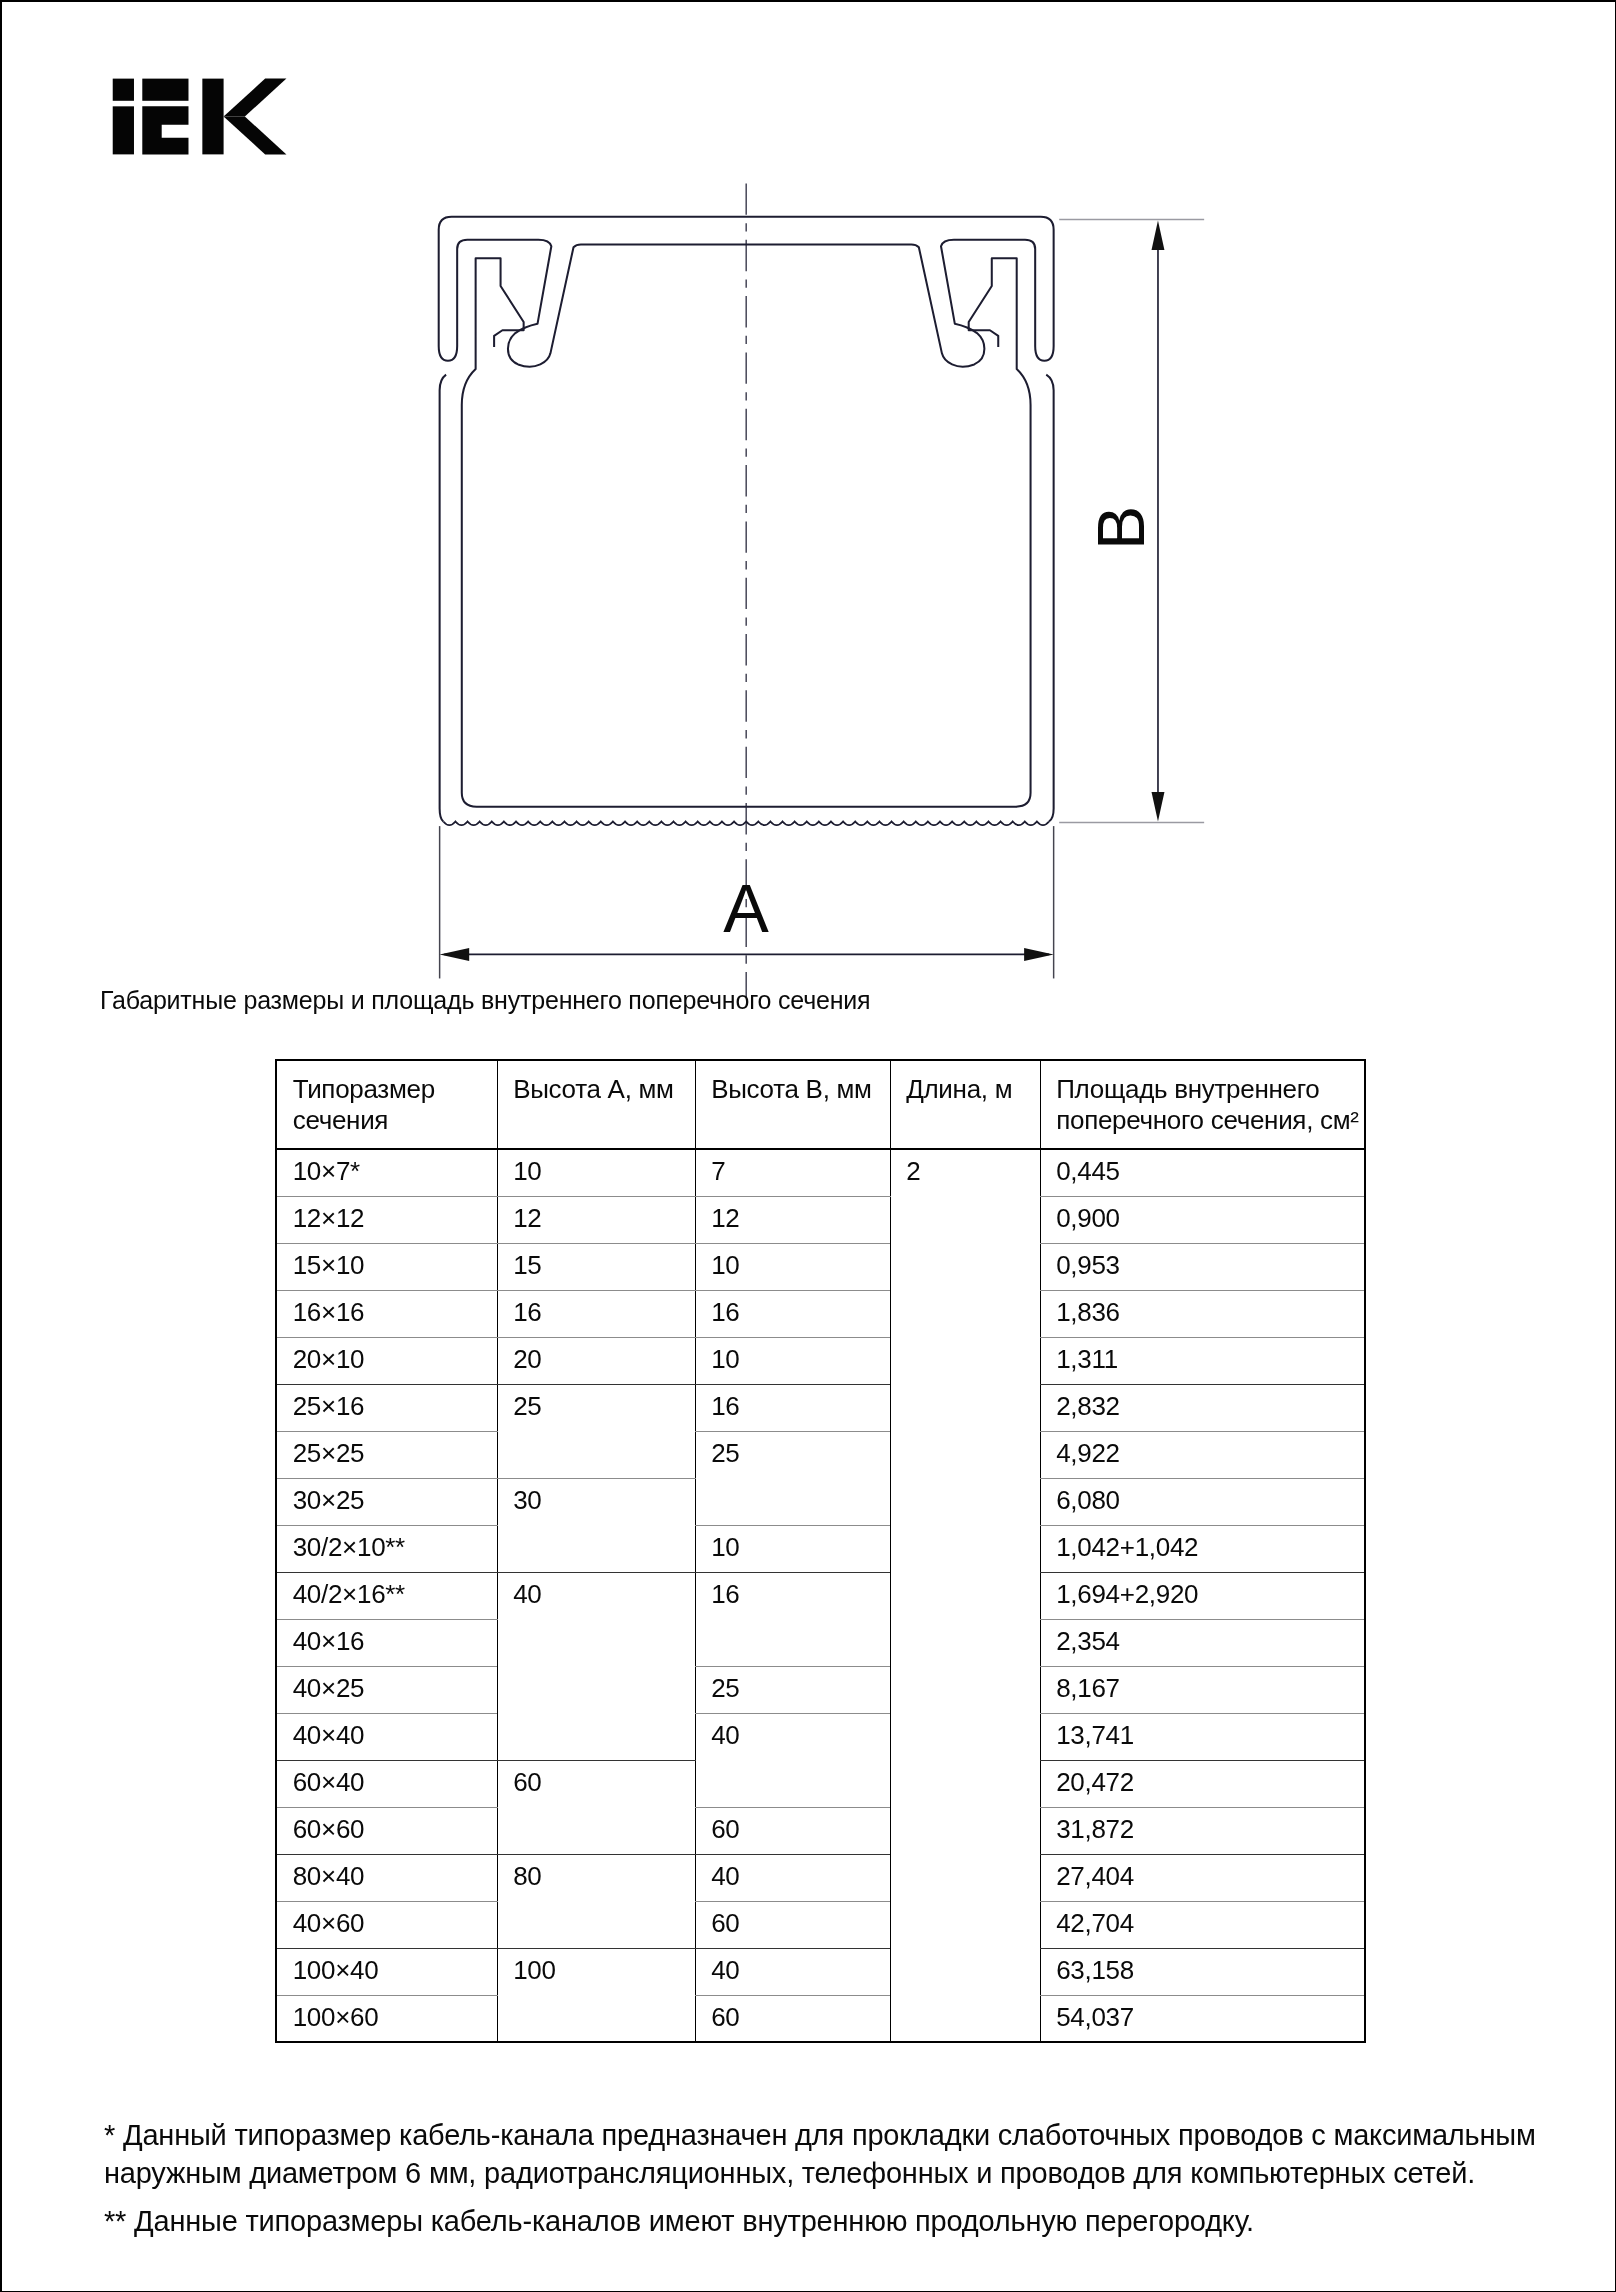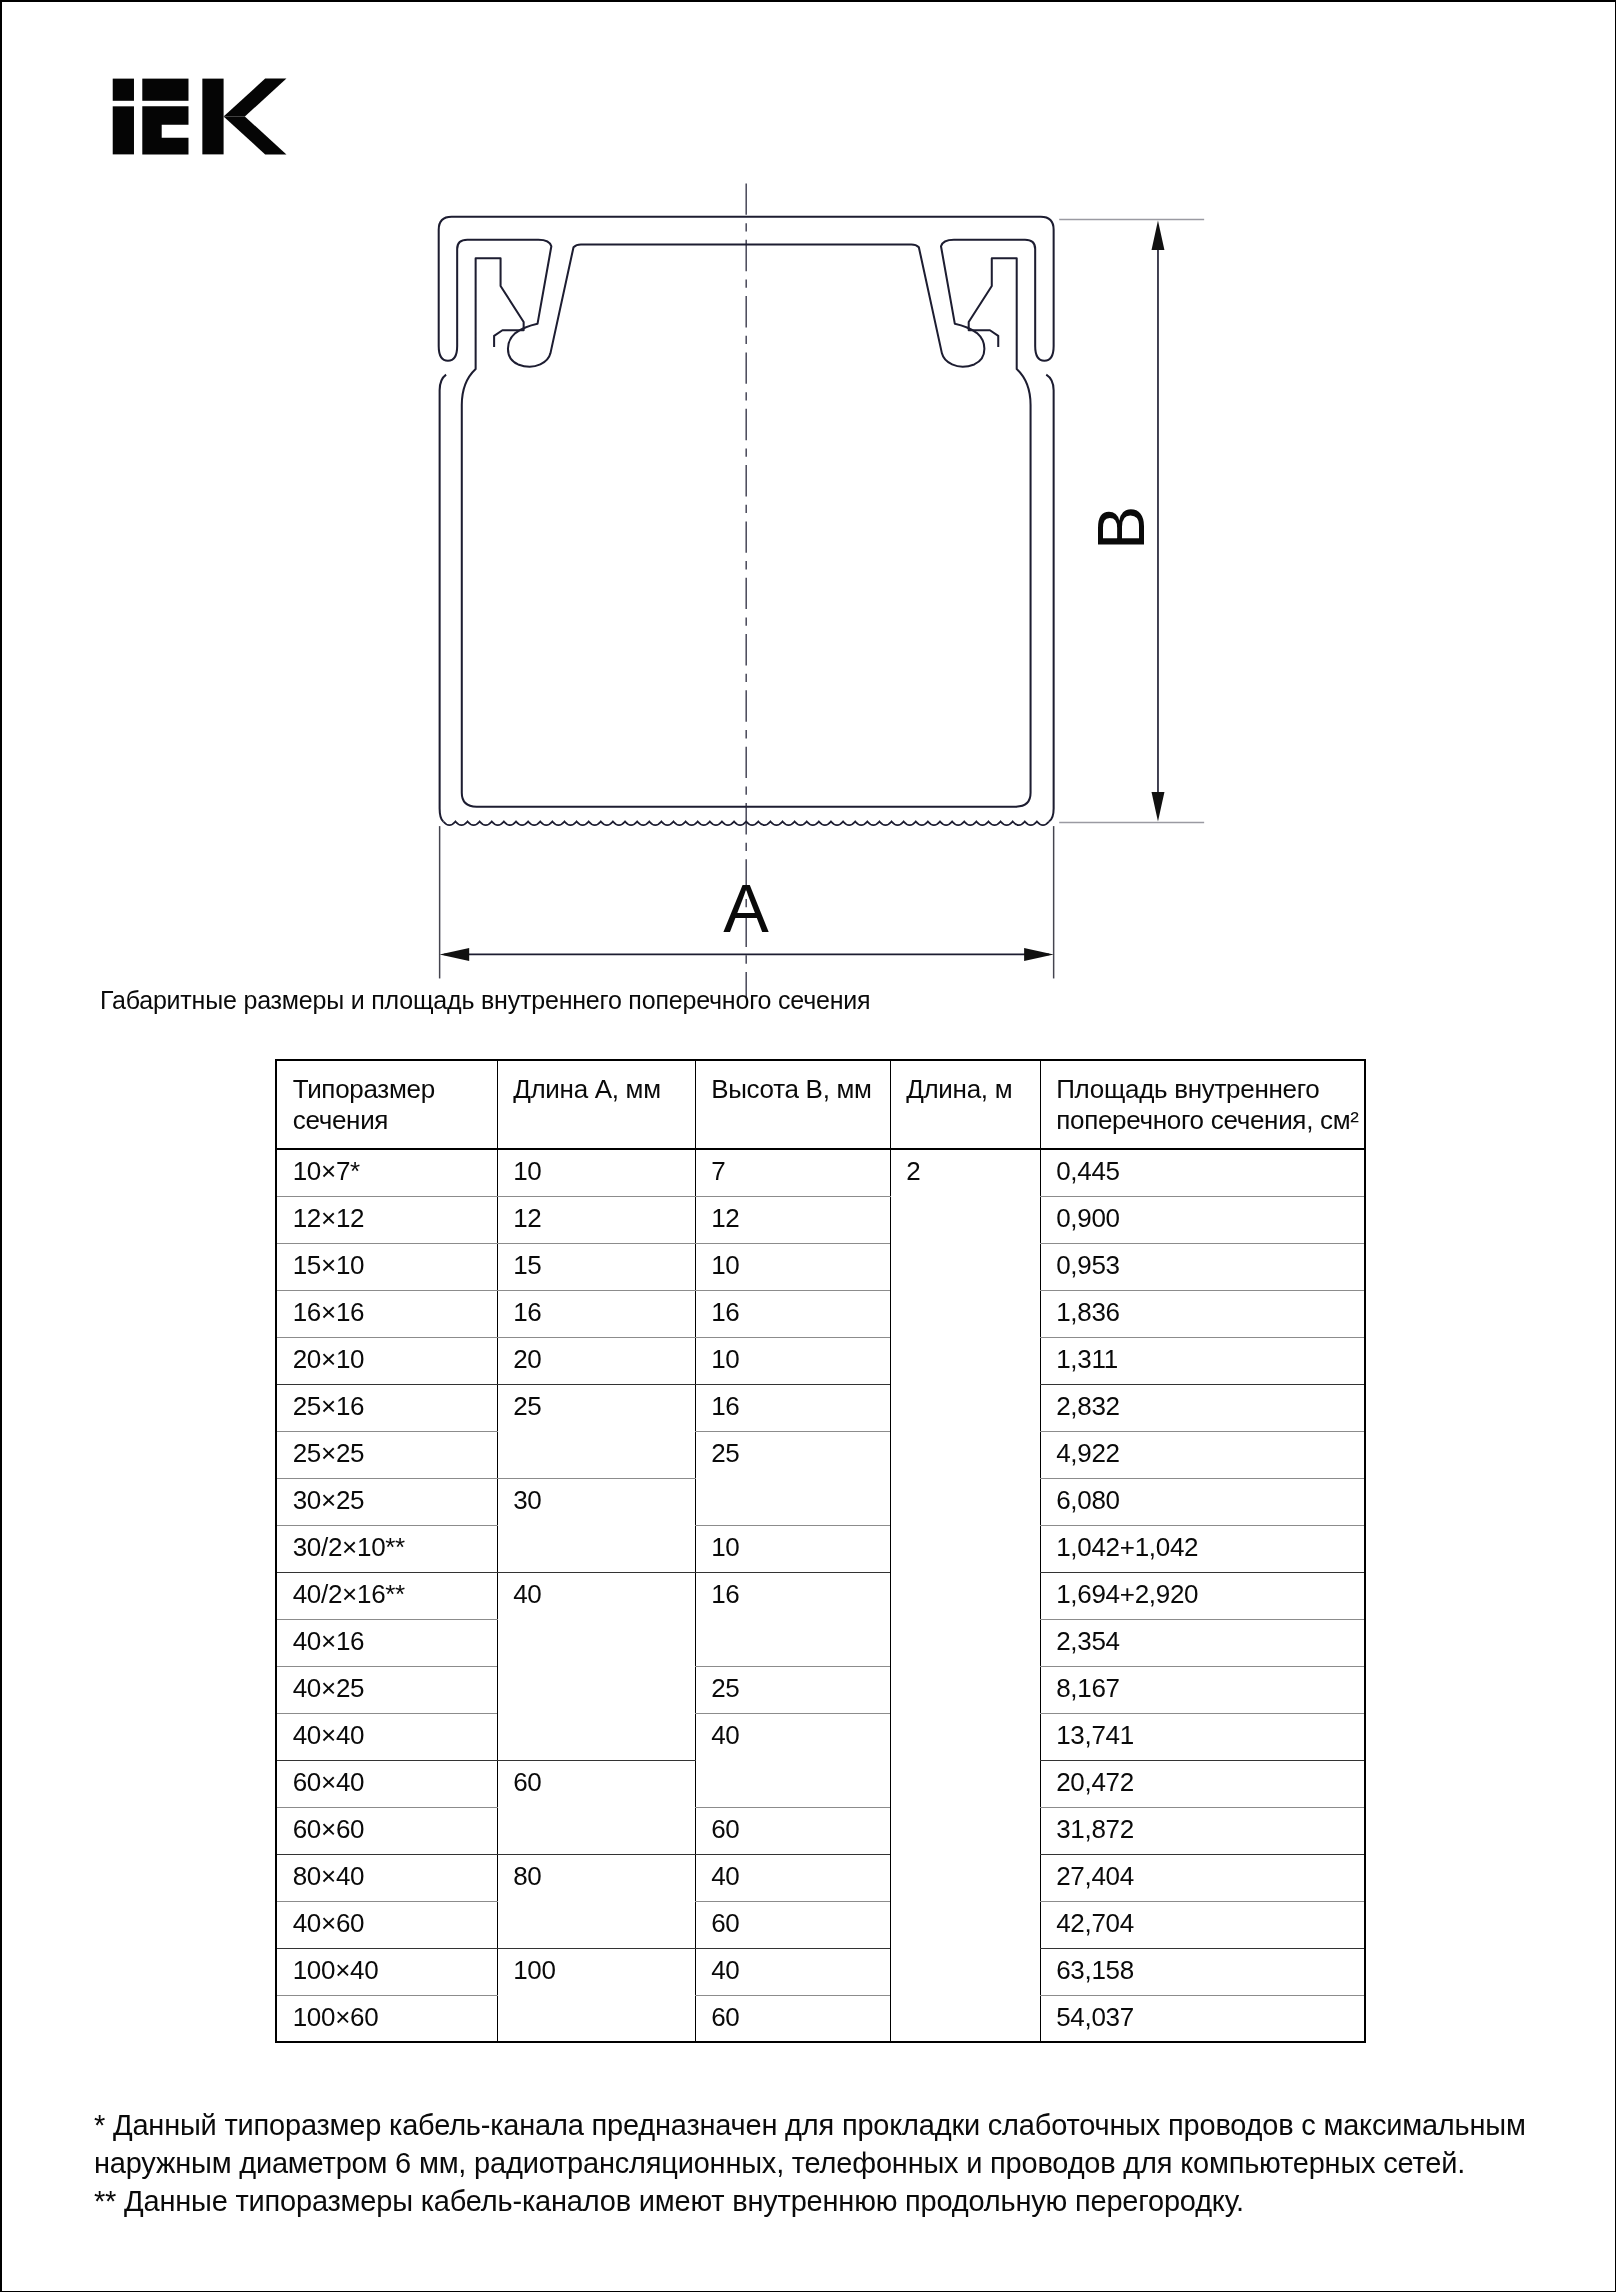--- a/index.html
+++ b/index.html
@@ -43,21 +43,21 @@
   }
   .spec-table thead th .hline{display:block;white-space:nowrap;}
   .spec-table tbody tr{height:47px;}
   .spec-table tbody td{border-bottom:0.9px solid #8c8c8c;line-height:28px;}
   .spec-table tbody td.g{border-bottom:1.8px solid #333;}
   .spec-table tbody td.nb{border-bottom:none;}
   .footnotes{
     position:absolute;left:92px;top:2104px;width:1477px;
     font-size:29px;line-height:38px;letter-spacing:-0.2px;
   }
-  .footnotes p{margin:0;}
+  .footnotes p{margin:10px;}
   svg text{font-family:"Liberation Sans", sans-serif;}
 </style>
 </head>
 <body>
 
 <div class="page">
 
   <svg class="logo-svg" viewBox="115 78 200 92" aria-hidden="true">
     <g fill="#050505">
       <rect x="120" y="83" width="23" height="24"></rect>
@@ -111,21 +111,21 @@
     <colgroup>
         <col class="c1">
         <col class="c2">
         <col class="c3">
         <col class="c4">
         <col class="c5">
       </colgroup>
     <thead>
       <tr>
         <th>Типоразмер сечения</th>
-        <th>Длина А, мм</th>
+        <th>Высота А, мм</th>
         <th>Высота В, мм</th>
         <th>Длина, м</th>
         <th>
           <span class="hline">Площадь внутреннего</span>
           <span class="hline">поперечного сечения, см²</span>
         </th>
       </tr>
     </thead>
     <tbody>
       <tr>

